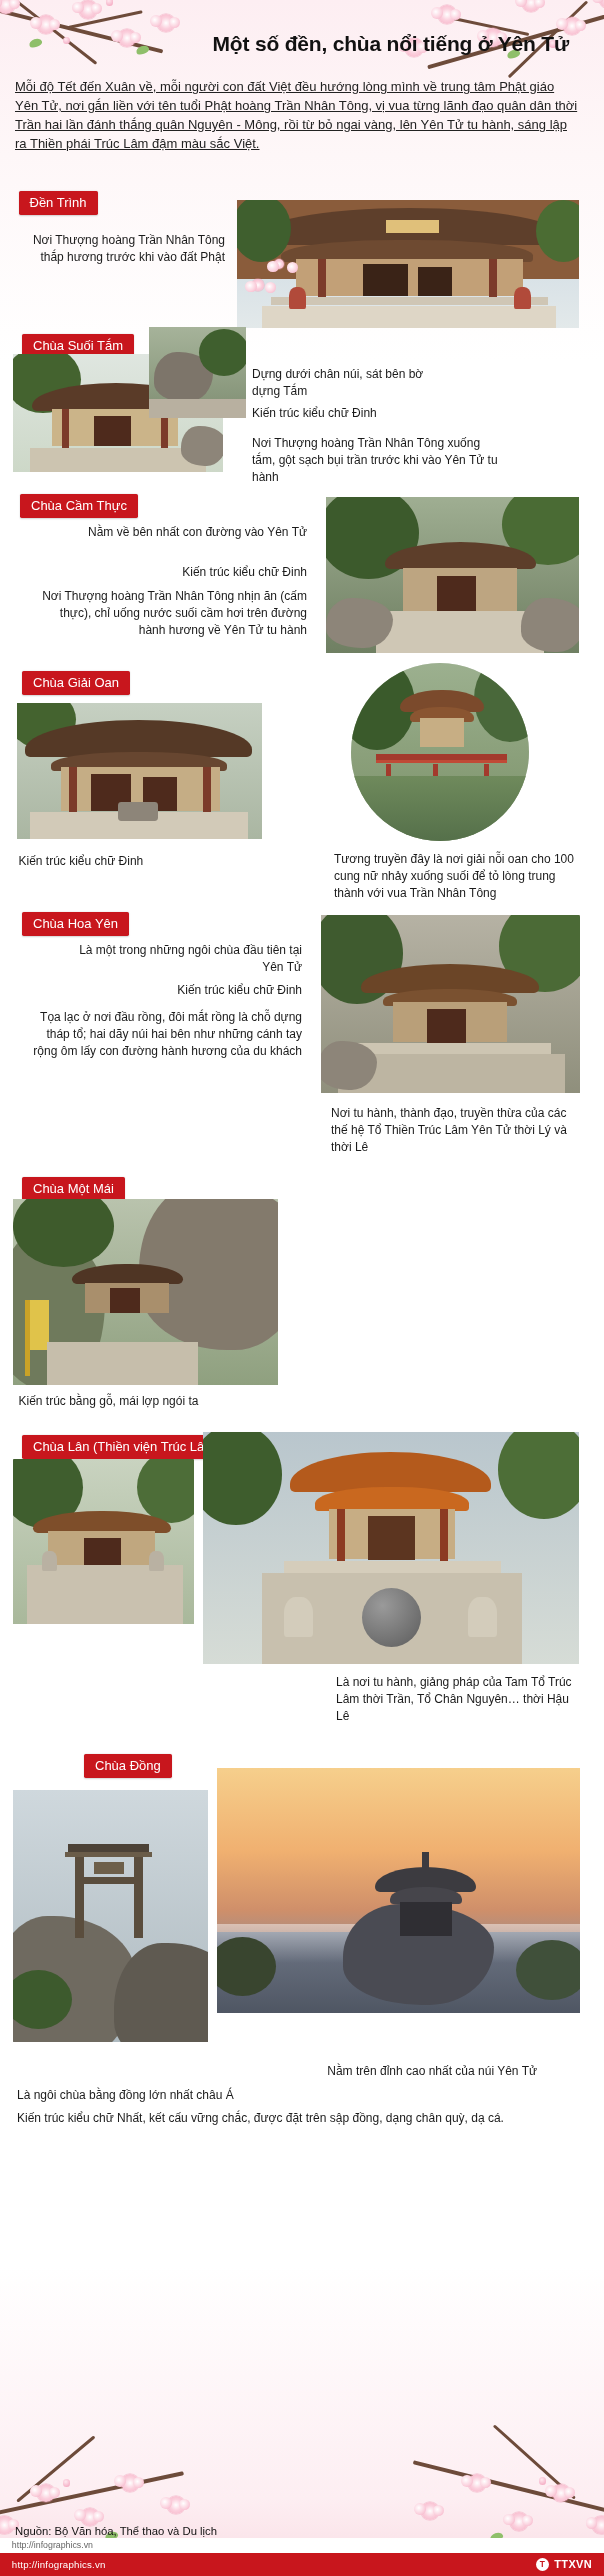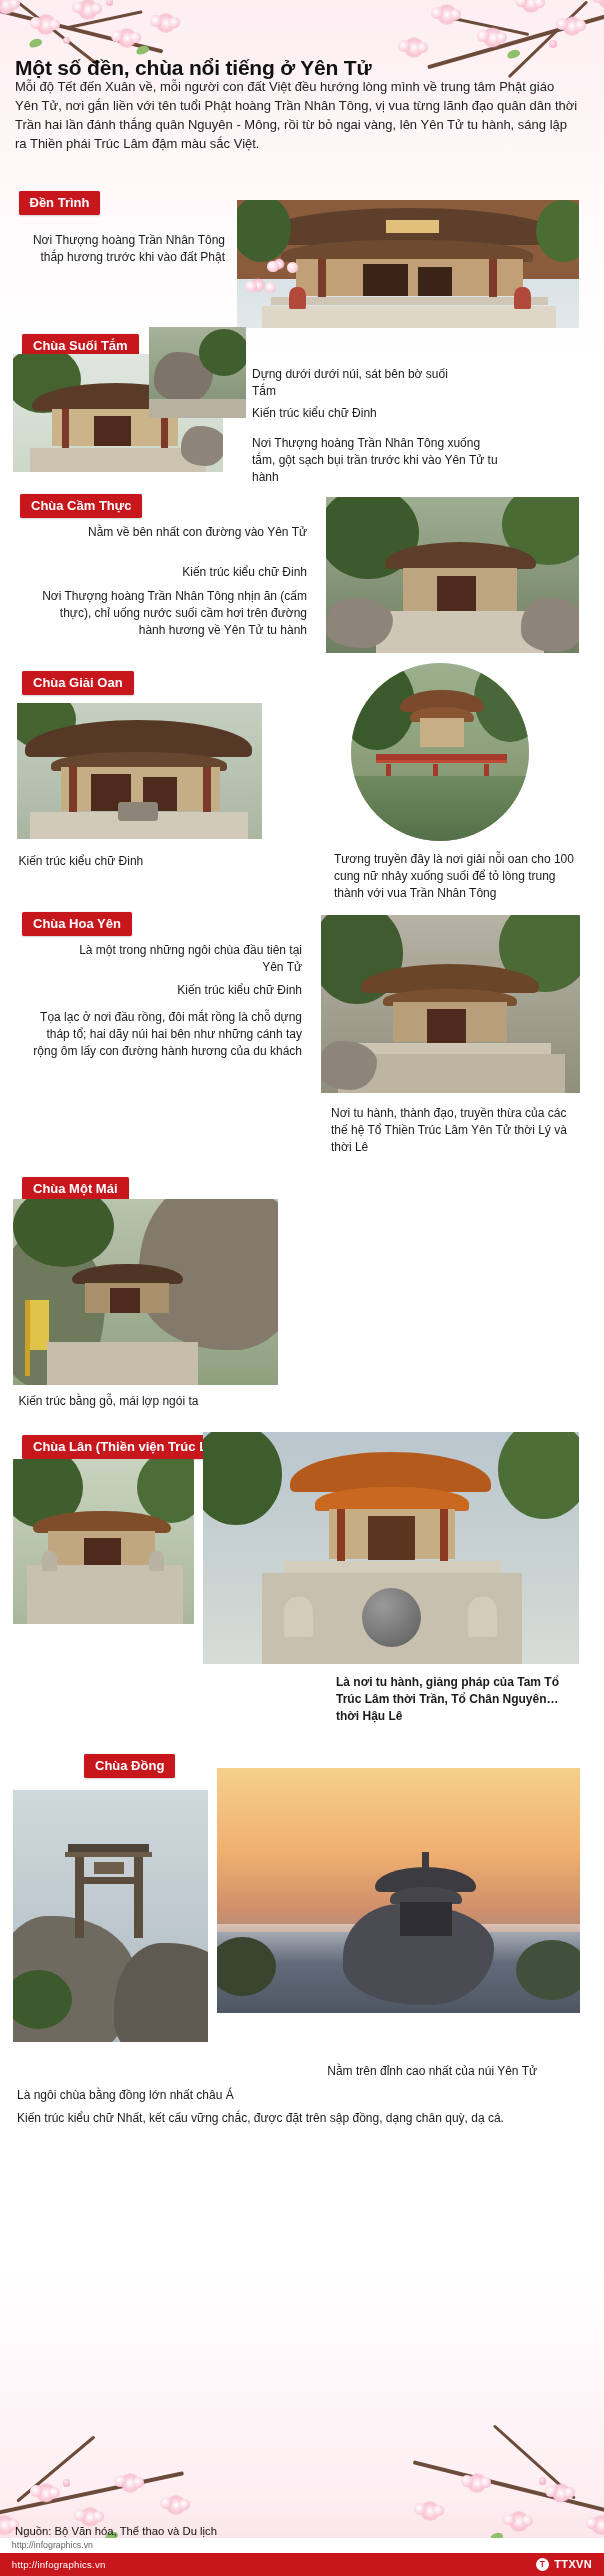--- a/index.html
+++ b/index.html
@@ -40,42 +40,44 @@
   .flower::before{ width:11.8px;height:11.8px; left:-6.7px; top:1.7px; }
   .flower::after{ width:11px;height:11px; left:12.6px; top:3.4px; }
   .bud { position:absolute; width:7.6px;height:7.6px;border-radius:50%;
          background: radial-gradient(circle at 40% 35%, #ffe9f0, #f29cb8); }
   .leaf { position:absolute; width:13.4px;height:7.6px;border-radius:50% 50% 50% 50%/60% 60% 40% 40%;
           background:#8fbf6a; transform:rotate(-20deg); }
 
   
   .title {
     position:absolute;
-    left: 15px; top: 56px;
+    left: 15px; top: 32px;
     width: 554px;
     font-size: 21px;
     font-weight: bold;
     color: #111;
     letter-spacing: -0.2px;
+    text-align: right;
   }
   .intro {
     position:absolute;
     left: 15px; top: 77px;
     width: 564px;
     font-size: 13px;
     line-height: 19px;
     color: #222;
+    text-decoration: underline;
   }
 
   
   .banner {
     position:absolute;
     background: #c8161d;
     color: #fff;
-    font-weight: bold;
+    font-weight: normal;
     font-size: 13px;
     padding: 4.2px 11px 5px 11px;
     border-radius: 1.7px;
     white-space: nowrap;
     box-shadow: 0 0.8px 1.7px rgba(0,0,0,.18);
   }
 
   
   .txt {
     position:absolute;
@@ -247,21 +249,21 @@
     <div class="rock" style="left:168px;top:72px;width:45px;height:40px;"></div>
   </div>
 
   <div class="photo" style="left:149px;top:327px;width:97px;height:91px;">
     <div class="sky" style="background:linear-gradient(180deg,#a6b39a,#7f8e72);"></div>
     <div class="rock" style="left:5px;top:25px;width:59px;height:50px;background:#7d756a;"></div>
     <div class="tree" style="left:50px;top:1.7px;width:50px;height:47px;background:#3f5f2e;"></div>
     <div class="step" style="left:0;top:72px;width:101px;height:20px;background:#b8b0a0;"></div>
   </div>
 
-  <div class="txt left" style="left:252px;top:366px;width:201px;">Dựng dưới dưới núi, sát bên bờ suối Tắm</div>
+  <div class="txt left" style="left:252px;top:366px;width:201px;">Dựng dưới chân núi, sát bên bờ dựng Tắm</div>
   <div class="txt left" style="left:252px;top:405px;width:201px;">Kiến trúc kiểu chữ Đinh</div>
   <div class="txt left" style="left:252px;top:435px;width:252px;">Nơi Thượng hoàng Trần Nhân Tông xuống tắm, gột sạch bụi trần trước khi vào Yên Tử tu hành</div>
 
   <div class="banner" style="left:20px;top:494px;">Chùa Cầm Thực</div>
 
   <div class="photo" style="left:326px;top:497px;width:253px;height:156px;">
     <div class="sky" style="background:linear-gradient(180deg,#9fae92,#6f7f62);"></div>
     <div class="tree" style="left:-8.4px;top:-10px;width:101px;height:92px;background:#3c5a2c;"></div>
     <div class="tree2" style="left:176px;top:-13.4px;width:92px;height:81px;background:#4a6b34;"></div>
     <div class="roof" style="left:59px;top:45px;width:151px;height:27px;background:#5d3e2a;"></div>
@@ -371,21 +373,21 @@
     <div class="door" style="left:165px;top:84px;width:47px;height:44px;background:#5c3520;"></div>
     <div class="pillar" style="left:134px;top:77px;width:8.4px;height:52px;background:#8c3a22;"></div>
     <div class="pillar" style="left:237px;top:77px;width:8.4px;height:52px;background:#8c3a22;"></div>
     <div class="step" style="left:81px;top:129px;width:217px;height:11.8px;background:#d5cdbb;"></div>
     <div class="step" style="left:59px;top:141px;width:260px;height:91px;background:#c8c0ae;"></div>
     <div style="position:absolute;left:159px;top:156px;width:59px;height:59px;border-radius:50%;background:radial-gradient(circle at 35% 30%,#9a9a9a,#5b5b5b);"></div>
     <div class="lion" style="left:81px;top:165px;width:28.5px;height:40px;background:#d3ccbb;"></div>
     <div class="lion" style="left:265px;top:165px;width:28.5px;height:40px;background:#d3ccbb;"></div>
   </div>
 
-  <div class="txt left" style="left:336px;top:1674px;width:245px;font-weight:bold;">Là nơi tu hành, giảng pháp của Tam Tổ Trúc Lâm thời Trần, Tổ Chân Nguyên… thời Hậu Lê</div>
+  <div class="txt left" style="left:336px;top:1674px;width:245px;">Là nơi tu hành, giảng pháp của Tam Tổ Trúc Lâm thời Trần, Tổ Chân Nguyên… thời Hậu Lê</div>
 
   <div class="banner" style="left:84px;top:1754px;">Chùa Đồng</div>
 
   <div class="photo" style="left:13.4px;top:1790px;width:195px;height:252px;">
     <div class="sky" style="background:linear-gradient(180deg,#cfd8dd,#aebac0);"></div>
     <div class="rock" style="left:-20px;top:126px;width:143px;height:143px;background:#6f6a60;"></div>
     <div class="rock" style="left:101px;top:153px;width:126px;height:126px;background:#5f5a51;"></div>
     <div class="tree" style="left:-8.4px;top:180px;width:67px;height:59px;background:#3d5a2d;"></div>
     <div style="position:absolute;left:55px;top:54px;width:81px;height:8.4px;background:#4c4237;"></div>
     <div style="position:absolute;left:52px;top:62px;width:87px;height:5px;background:#6a5c49;"></div>

